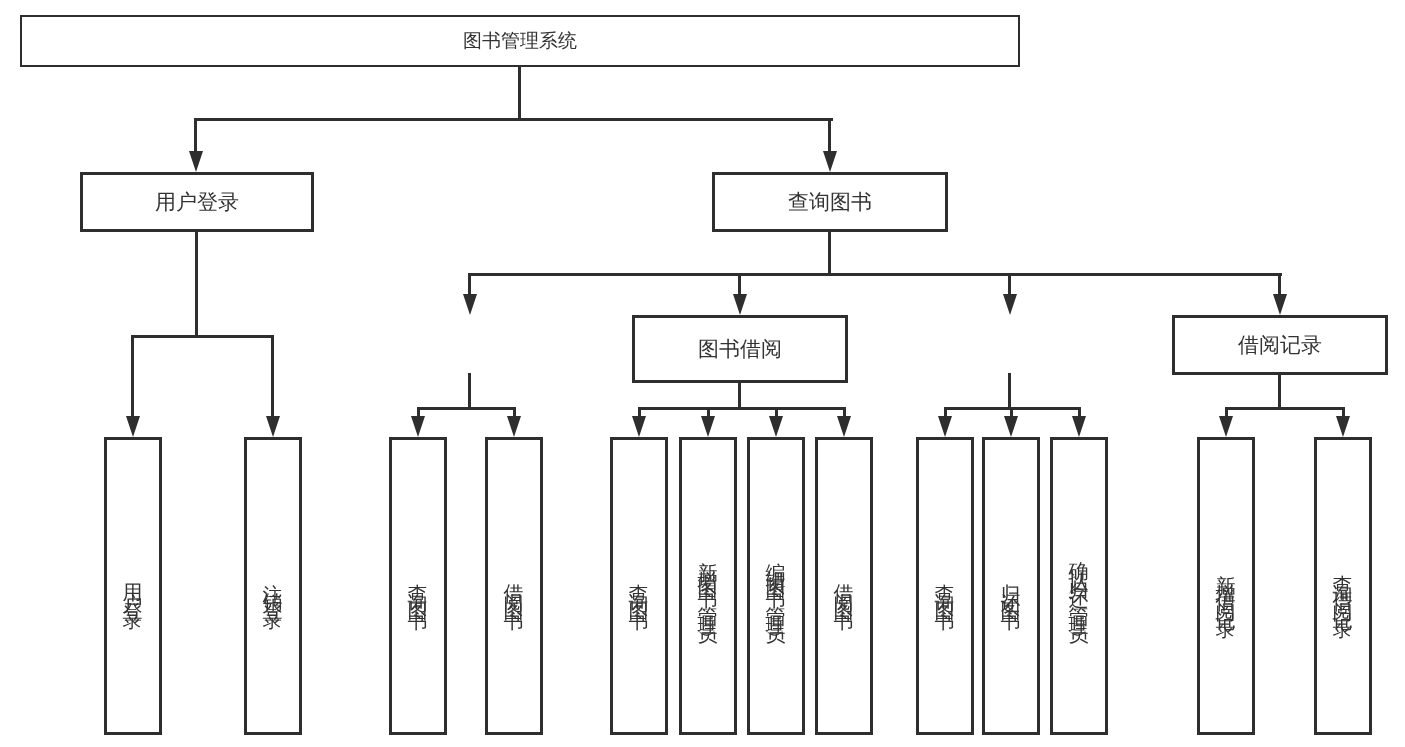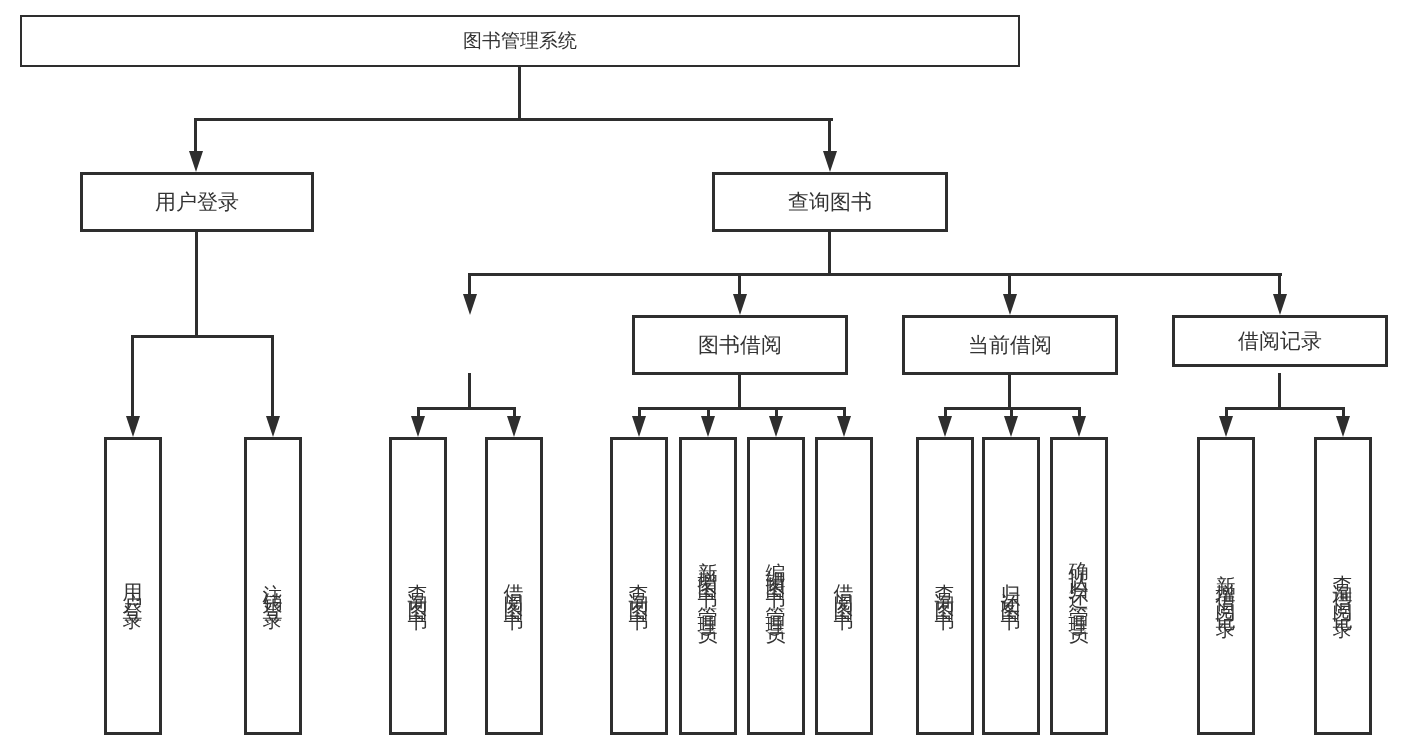--- a/index.html
+++ b/index.html
@@ -121,29 +121,26 @@
 
   <div class="node" style="left:80px;top:172px;width:234px;height:60px">
     <span>用户登录</span>
   </div>
 
   <div class="node" style="left:712px;top:172px;width:236px;height:60px">
     <span>查询图书</span>
   </div>
 
 
-  <div class="node" style="left:632px;top:315px;width:216px;height:60px">
+  <div class="node" style="left:632px;top:315px;width:216px;height:68px">
     <span>图书借阅</span>
   </div>
 
-  <div class="node" style="left:902px;top:315px;width:216px;height:60px">
-    <span>当前借阅</span>
-  </div>
 
-  <div class="node" style="left:1172px;top:315px;width:216px;height:52px">
+  <div class="node" style="left:1172px;top:315px;width:216px;height:60px">
     <span>借阅记录</span>
   </div>
 
   <div class="node leaf" style="left:104px;top:437px;width:58px;height:298px">
     <span class="vtext">用户登录</span>
   </div>
 
   <div class="node leaf" style="left:244px;top:437px;width:58px;height:298px">
     <span class="vtext">注销登录</span>
   </div>

